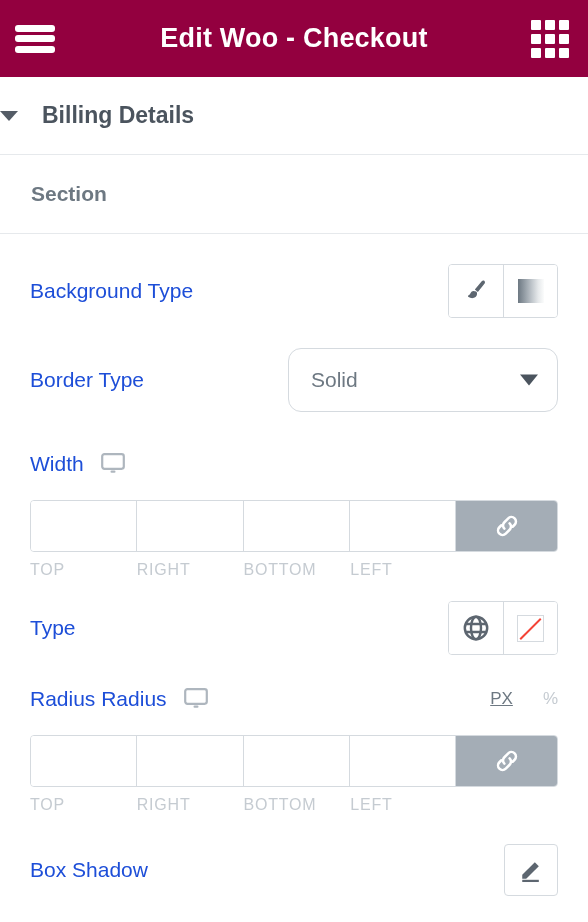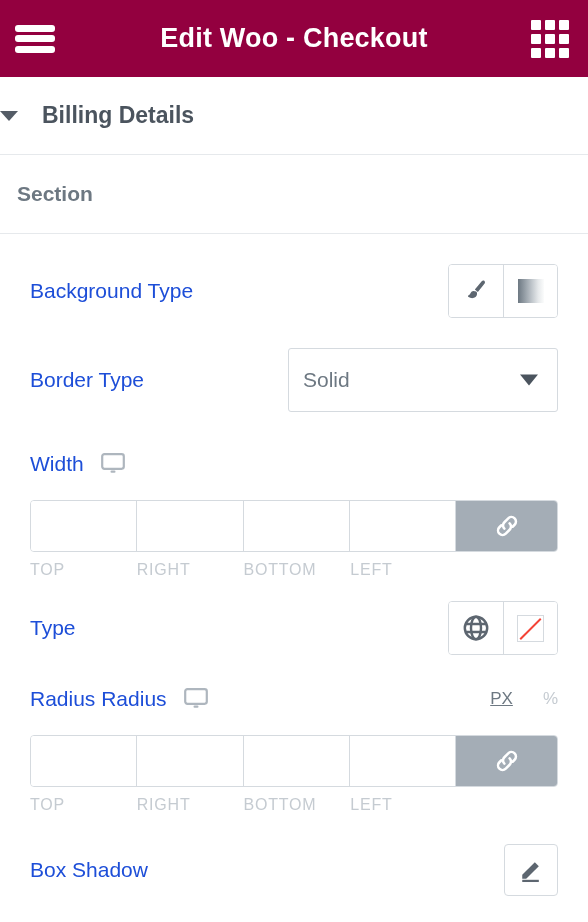--- a/index.html
+++ b/index.html
@@ -86,21 +86,21 @@
     font-size: 23px;
     font-weight: 700;
     color: #4b545e;
   }
 
   
   .section-head {
     height: 79px;
     display: flex;
     align-items: center;
-    padding-left: 17px;
+    padding-left: 31px;
     border-bottom: 1px solid #e6e9ec;
   }
   .section-head-label {
     font-size: 21px;
     font-weight: 700;
     color: #6d7882;
   }
 
   
   .panel { padding: 0 30px; }
@@ -169,25 +169,25 @@
 
   
   .select-wrap {
     position: relative;
     width: 270px;
   }
   .select-box {
     width: 100%;
     height: 64px;
     border: 1px solid #d5dadf;
-    border-radius: 3px;
-    background: #fff;
-    display: flex;
-    align-items: center;
-    padding: 0 14px;
+    border-radius: 13px;
+    background: #fff;
+    display: flex;
+    align-items: center;
+    padding: 0 22px;
     font-size: 21px;
     color: #6d7882;
     cursor: pointer;
   }
   .select-caret {
     position: absolute;
     right: 20px;
     top: 50%;
     transform: translateY(-50%);
     width: 0; height: 0;

